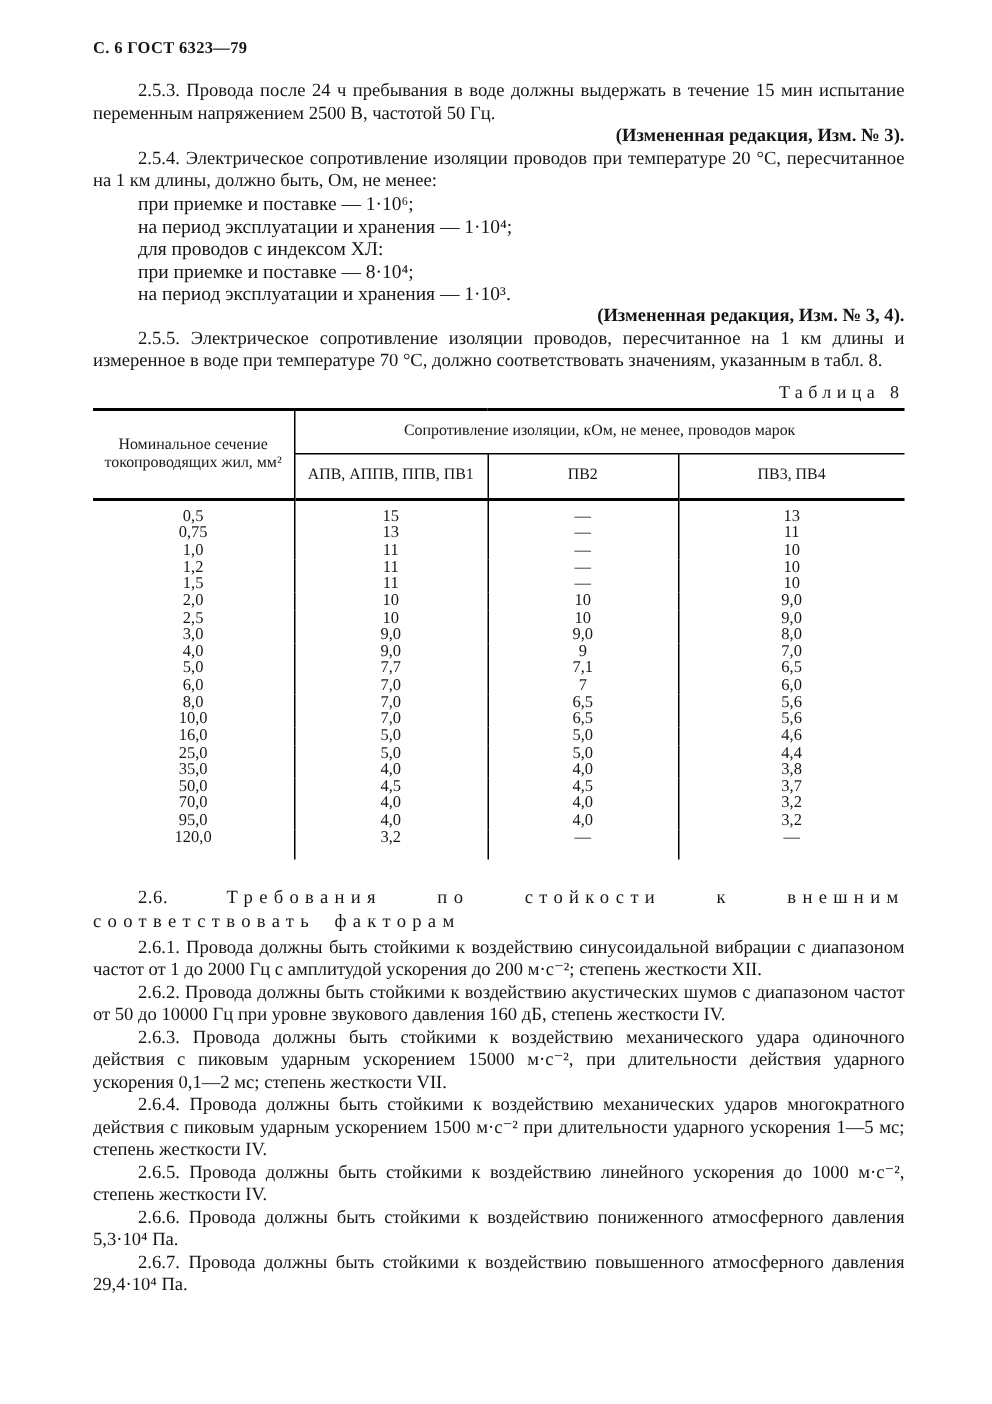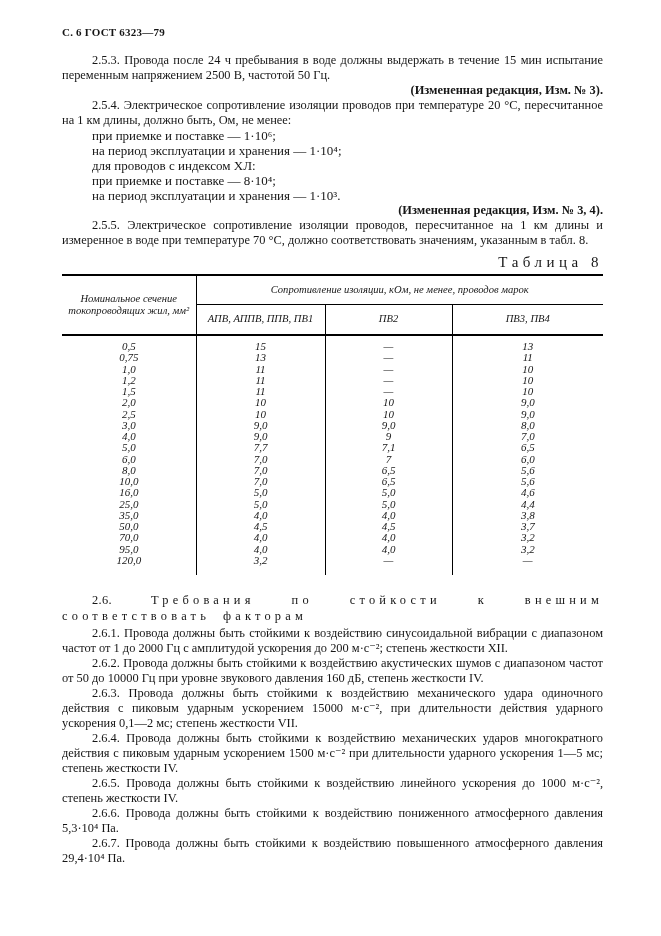--- a/index.html
+++ b/index.html
@@ -37,31 +37,30 @@
     padding-left: 30px;
   }
   .bold-note {
     font-weight: bold;
     font-size: 12.4px;
     line-height: 15px;
     text-indent: 30px;
     text-align: right;
   }
   .table-caption {
-    font-size: 15px;
+    font-size: 12px;
     letter-spacing: 0.30em;
     text-align: right;
     margin: 6px 0 3px 0;
   }
   table.t8 {
     border-collapse: collapse;
     width: 541px;
     table-layout: fixed;
     border-top: 2.5px solid #000;
-    font-style: italic;
   }
   table.t8 th {
     font-weight: normal;
     font-size: 10.6px;
     line-height: 12.5px;
     text-align: center;
     vertical-align: middle;
     padding: 2px 4px;
   }
   table.t8 .vline { border-left: 1.2px solid #000; }

